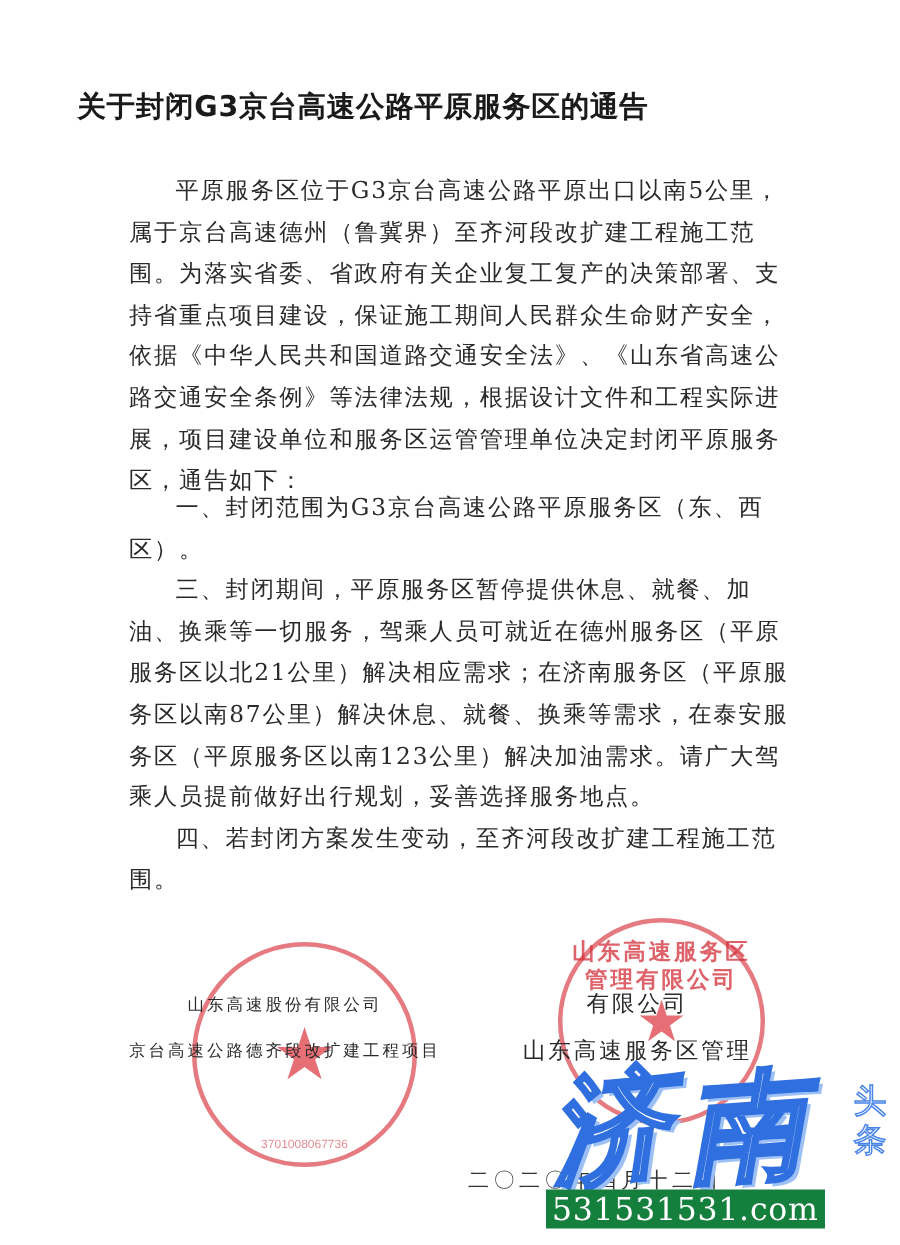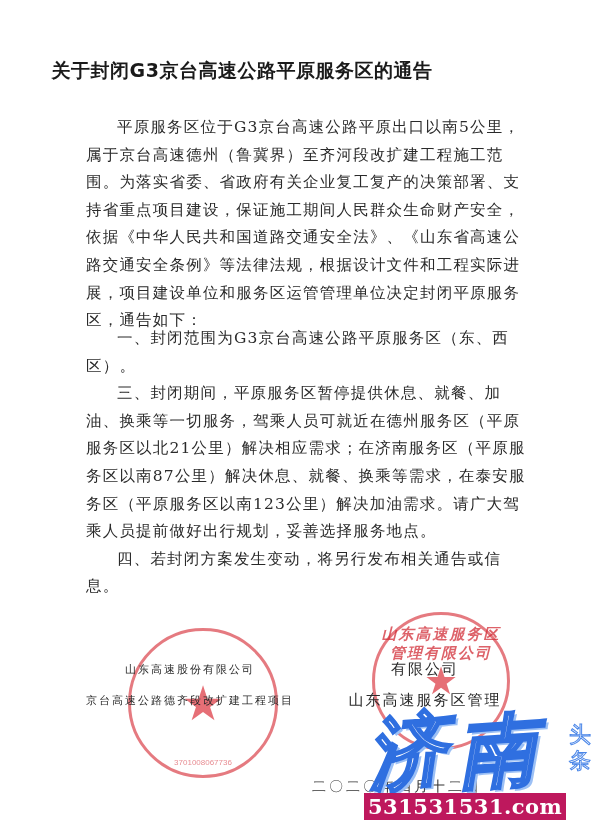--- a/index.html
+++ b/index.html
@@ -14,50 +14,50 @@
   }
   .body-text { position:absolute; left:86px; width:446px; font-size:15.5px; line-height:27.6px; letter-spacing:1.2px; }
   .p { margin:0; text-indent:31px; }
   #p1 { top:114px; }
   #p2 { top:325px; }
   .sign-left { position:absolute; top:654px; left:40px; width:300px; text-align:center; font-size:11px; line-height:31px; letter-spacing:2px; }
   .sign-right { position:absolute; top:654px; left:345px; width:160px; text-align:center; font-size:15px; line-height:31px; letter-spacing:2px; }
   .date { position:absolute; top:778px; left:312px; font-size:14px; letter-spacing:3px; color:#333; }
   .stamp { position:absolute; border-radius:50%; border:3px solid rgba(215,50,60,0.65); box-sizing:border-box; }
   .stamp .star { position:absolute; left:50%; top:50%; transform:translate(-50%,-50%); color:rgba(220,50,60,0.7); }
-  .stamp .ring-text { position:absolute; left:0; top:6px; width:100%; text-align:center; font-size:10px; color:rgba(215,60,70,0.55); letter-spacing:1px; font-family:"DejaVu Sans",sans-serif;font-style:italic; }
+  .stamp .ring-text { position:absolute; left:0; top:6px; width:100%; text-align:center; font-size:10px; color:rgba(215,60,70,0.55); letter-spacing:1px; font-family:"DejaVu Sans",sans-serif; }
   .stamp .code { position:absolute; bottom:8px; width:100%; text-align:center; font-size:8px; color:rgba(215,60,70,0.6); font-family:Liberation Sans, sans-serif; }
   #stamp-left { left:128px; top:628px; width:150px; height:150px; }
   #stamp-left .star { font-size:48px; }
   #stamp-right { left:372px; top:612px; width:138px; height:138px; }
   #stamp-right .star { font-size:38px; }
   #stamp-right .ring-text { font-size:15px; font-weight:bold; top:10px; color:rgba(210,45,55,0.75); letter-spacing:2px;}
   .wm-big {
     position:absolute; font-family:"DejaVu Serif",serif; font-weight:bold; font-style:italic;
     font-size:78px; color:#ffffff; -webkit-text-stroke:2.5px #2f6fe0;
     text-shadow:3px 3px 0 #9cc0f5;
   }
   #wm-ji { left:368px; top:700px; transform:rotate(-6deg); }
   #wm-nan { left:458px; top:700px; transform:rotate(-4deg); }
   .wm-side { position:absolute; left:568px; top:722px; width:24px; font-family:"DejaVu Sans",sans-serif; font-size:22px; line-height:26px; color:#ffffff; -webkit-text-stroke:1px #4a86e8; text-align:center; }
-  .wm-url { position:absolute; left:364px; top:793px; background:#be185d; color:#fff; font-family:"DejaVu Serif",serif; font-weight:bold; font-size:21px; padding:1px 4px; letter-spacing:0.5px; }
+  .wm-url { position:absolute; left:364px; top:793px; background:#15803d; color:#fff; font-family:"DejaVu Serif",serif; font-weight:normal; font-size:21px; padding:1px 4px; letter-spacing:0.5px; }
 </style>
 </head>
 <body>
 
 <div class="title">关于封闭G3京台高速公路平原服务区的通告</div>
 
 <div class="body-text" id="p1">
   <p class="p">平原服务区位于G3京台高速公路平原出口以南5公里，属于京台高速德州（鲁冀界）至齐河段改扩建工程施工范围。为落实省委、省政府有关企业复工复产的决策部署、支持省重点项目建设，保证施工期间人民群众生命财产安全，依据《中华人民共和国道路交通安全法》、《山东省高速公路交通安全条例》等法律法规，根据设计文件和工程实际进展，项目建设单位和服务区运管管理单位决定封闭平原服务区，通告如下：</p>
 </div>
 
 <div class="body-text" id="p2">
   <p class="p">一、封闭范围为G3京台高速公路平原服务区（东、西区）。</p>
   <p class="p">三、封闭期间，平原服务区暂停提供休息、就餐、加油、换乘等一切服务，驾乘人员可就近在德州服务区（平原服务区以北21公里）解决相应需求；在济南服务区（平原服务区以南87公里）解决休息、就餐、换乘等需求，在泰安服务区（平原服务区以南123公里）解决加油需求。请广大驾乘人员提前做好出行规划，妥善选择服务地点。</p>
-  <p class="p">四、若封闭方案发生变动，将另行发布相关通告或信息。</p>
+  <p class="p">四、若封闭方案发生变动，至齐河段改扩建工程施工范围。</p>
 </div>
 
 <div class="stamp" id="stamp-left">
   <span class="star">★</span>
   <span class="code">3701008067736</span>
 </div>
 
 <div class="stamp" id="stamp-right">
   <span class="ring-text">山东高速服务区管理有限公司</span>
   <span class="star">★</span>

